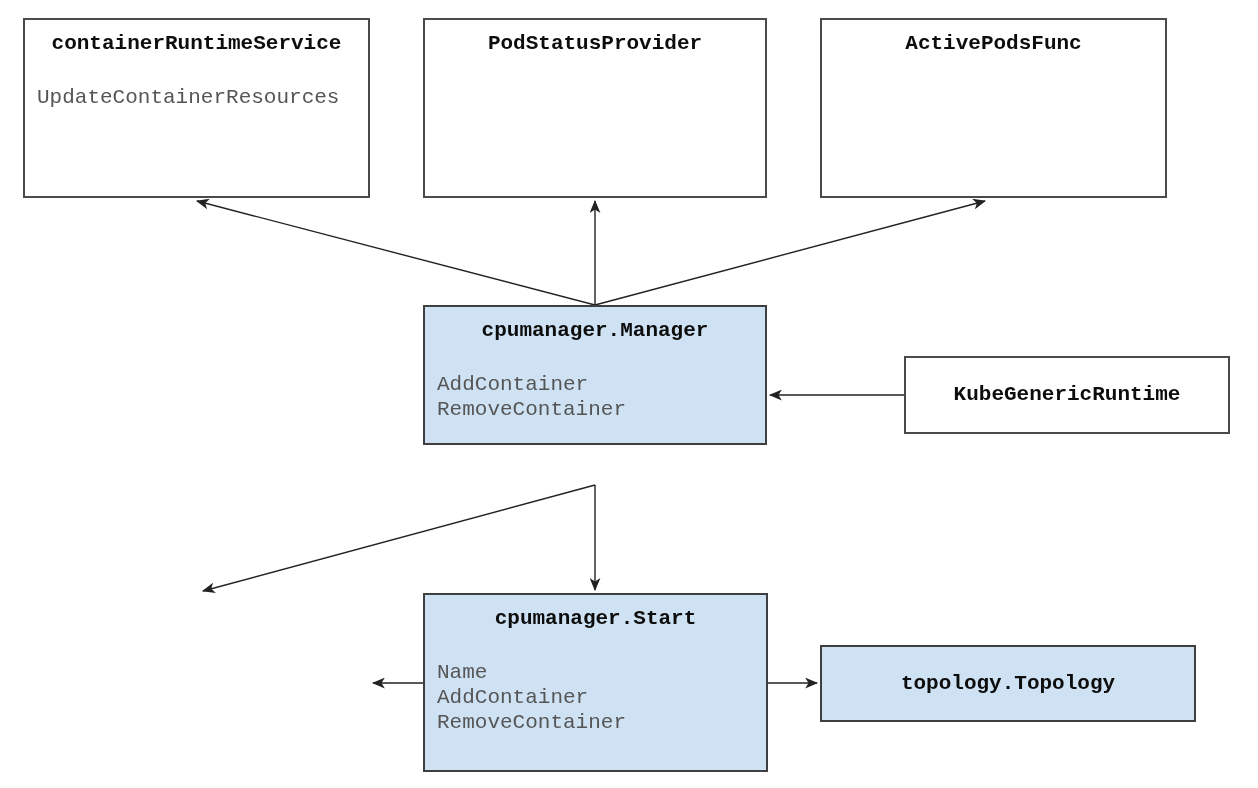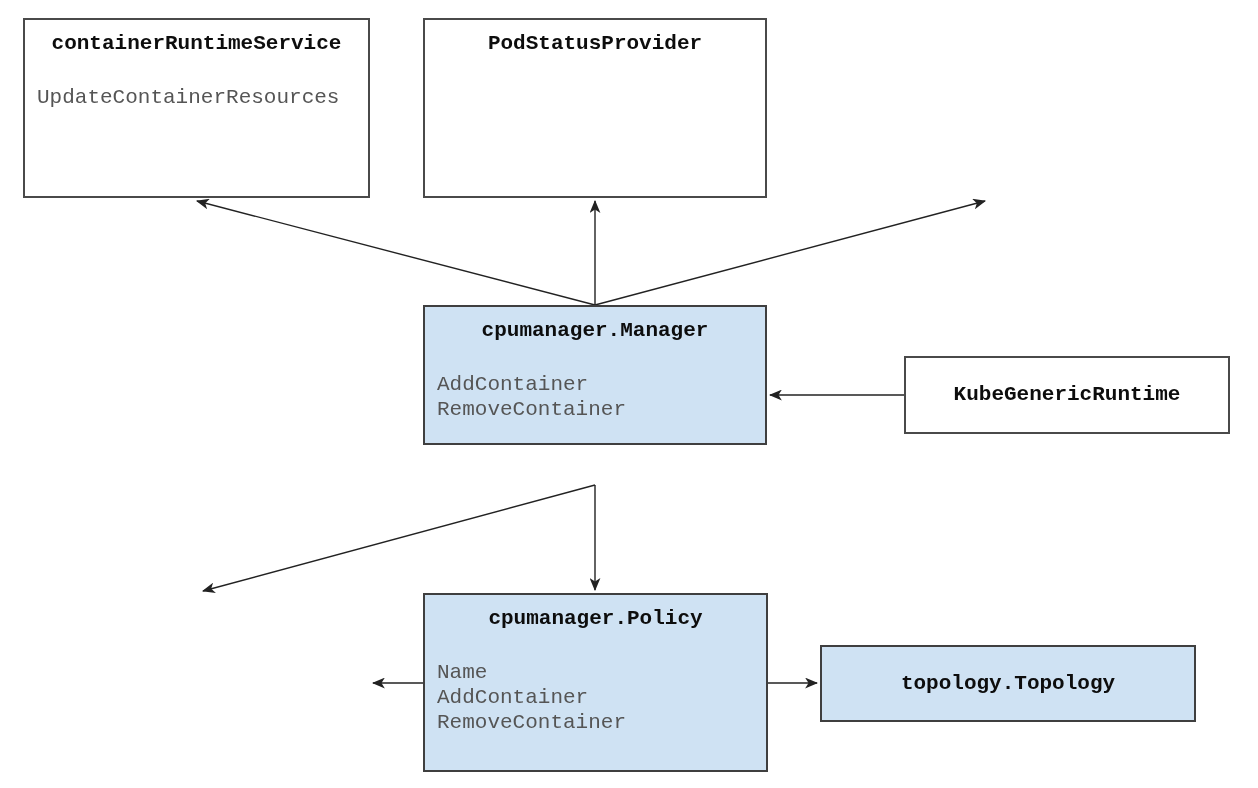--- a/index.html
+++ b/index.html
@@ -85,36 +85,39 @@
     <div class="title">PodStatusProvider</div>
   </div>
 
   <div class="node tall n-crs">
     <div class="title">containerRuntimeService</div>
     <div class="methods">
       <div class="m">UpdateContainerResources</div>
     </div>
   </div>
 
+  <div class="node tall n-apf">
+    <div class="title">ActivePodsFunc</div>
+  </div>
 
   <div class="node tall blue n-mgr">
     <div class="title">cpumanager.Manager</div>
     <div class="methods">
       <div class="m">AddContainer</div>
       <div class="m">RemoveContainer</div>
     </div>
   </div>
 
   <div class="node short n-kgr">
     <div class="title">KubeGenericRuntime</div>
   </div>
 
 
   <div class="node tall blue n-pol">
-    <div class="title">cpumanager.Policy</div>
+    <div class="title">cpumanager.Start</div>
     <div class="methods">
       <div class="m">Name</div>
       <div class="m">AddContainer</div>
       <div class="m">RemoveContainer</div>
     </div>
   </div>
 
   <div class="node short blue n-top">
     <div class="title">topology.Topology</div>
   </div>

